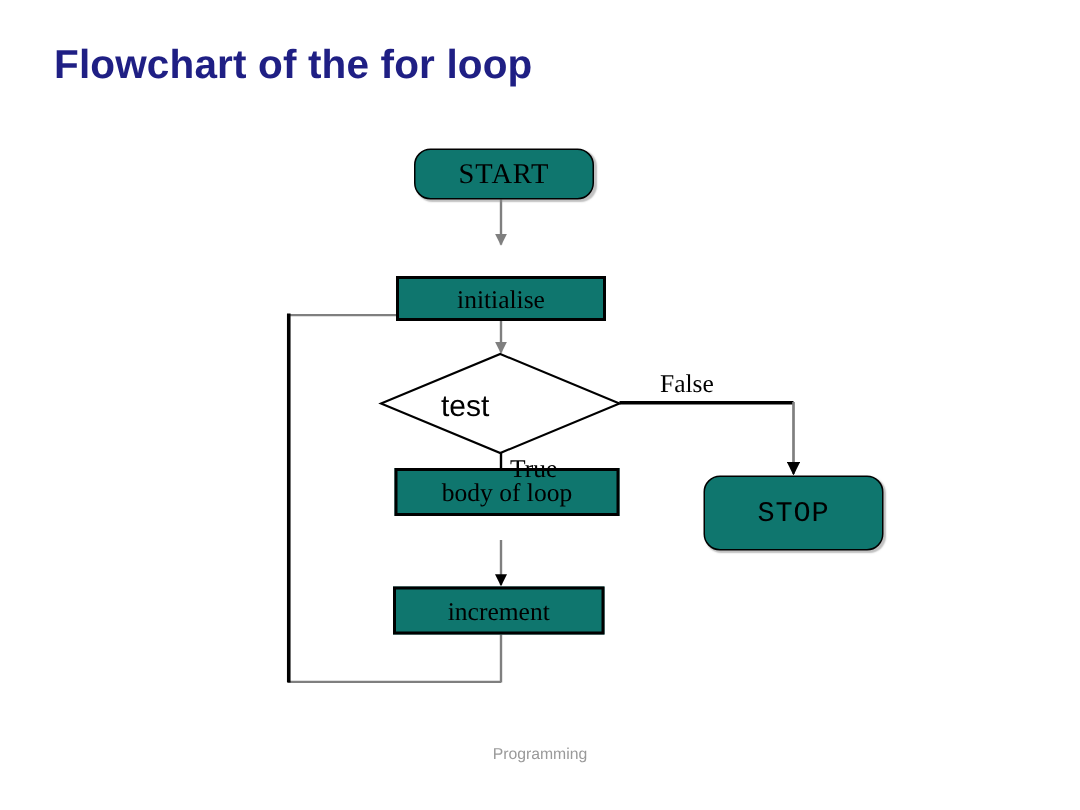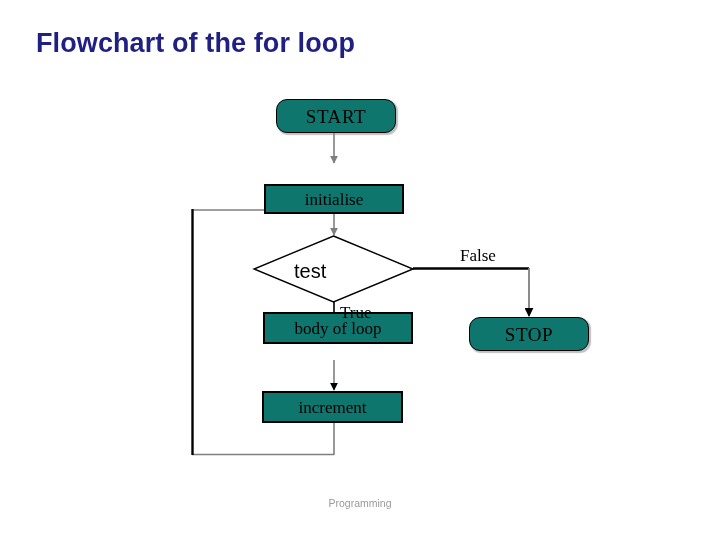--- a/index.html
+++ b/index.html
@@ -78,24 +78,24 @@
     text-align: center;
     font-family: "Liberation Sans", sans-serif;
     font-size: 10.5px;
     line-height: 15px;
     color: #9a9a9a;
   }
   #node-start    { left: 276px; top: 99px;  width: 120px; height: 34px; }
   #node-initialise { left: 264px; top: 164px; width: 140px; height: 30px; margin-top: 20px; }
   #node-body     { left: 263px; top: 312px; width: 150px; height: 32px; }
   #node-increment{ left: 262px; top: 391px; width: 141px; height: 32px; }
-  #node-stop     { left: 469px; top: 317px; width: 120px; height: 34px; }
+  #node-stop     { left: 469px; top: 317px; width: 120px; height: 50px; font-family: Liberation Mono, monospace; }
   #label-test    { left: 294px; top: 260px; width: 80px; }
   #label-true    { left: 340px; top: 303px; }
-  #label-false   { left: 440px; top: 246px; margin-left: 20px; }
+  #label-false   { left: 440px; top: 246px; }
 </style>
 </head>
 <body>
 
 <div id="slide">
 
   <div id="slide-title">Flowchart of the for loop</div>
 
   <svg id="flow-canvas" viewBox="0 0 720 540" xmlns="http://www.w3.org/2000/svg">
     <defs>

